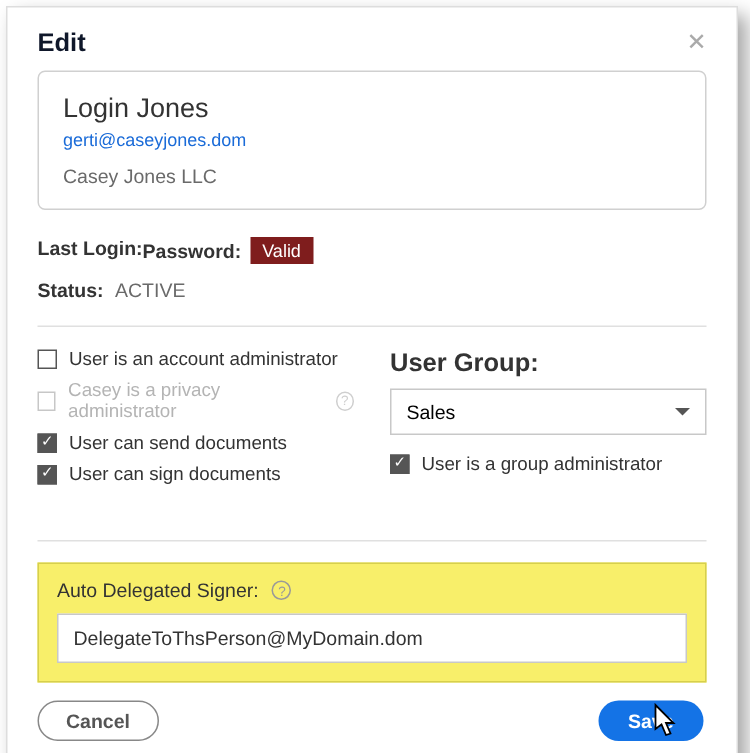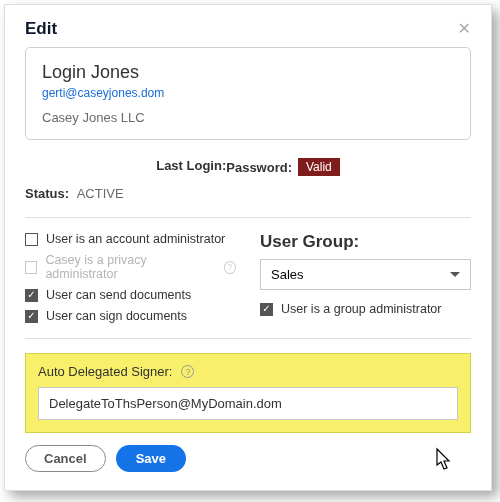--- a/index.html
+++ b/index.html
@@ -53,40 +53,40 @@
     color: #1473e6;
     background: #fff;
     border-radius: 16px;
     padding: 5px 16px;
     font-size: 13px;
     font-weight: 600;
     cursor: pointer;
   }
   .meta-row {
     display: flex;
-    justify-content: center;
+    justify-content: flex-start;
     font-size: 13px;
     margin-bottom: 10px;
   }
   .meta-label { font-weight: 600; color: #333; }
   .pw-group { display: flex; align-items: center; gap: 6px; }
   .badge-valid {
     background: #7f1d1d;
     color: #fff;
     padding: 2px 8px;
     font-size: 12px;
   }
   .status-row { font-size: 13px; margin-bottom: 16px; }
   .status-val { color: #6a6a6a; margin-left: 4px; }
   .divider { border: none; border-top: 1px solid #e0e0e0; margin: 0 0 14px 0; }
   .perm-grid {
     display: flex;
     justify-content: space-between;
     gap: 24px;
-    margin-bottom: 8px;
+    margin-bottom: 30px;
   }
   .perm-left, .perm-right { flex: 1; }
   .check-row {
     display: flex;
     align-items: center;
     gap: 8px;
     font-size: 12.5px;
     color: #333;
     margin-bottom: 7px;
   }
@@ -142,21 +142,21 @@
   .hl-input {
     width: 100%;
     border: 1px solid #c8c8c8;
     background: #fff;
     padding: 8px 10px;
     font-size: 13px;
     color: #333;
   }
   .footer {
     display: flex;
-    justify-content: flex-start;
+    justify-content: space-between;
     gap: 10px;
     padding: 12px 2px 0 0;
     position: relative;
   }
   .btn-cancel {
     border: 1.5px solid #888;
     color: #555;
     background: #fff;
     border-radius: 16px;
     padding: 5px 18px;

